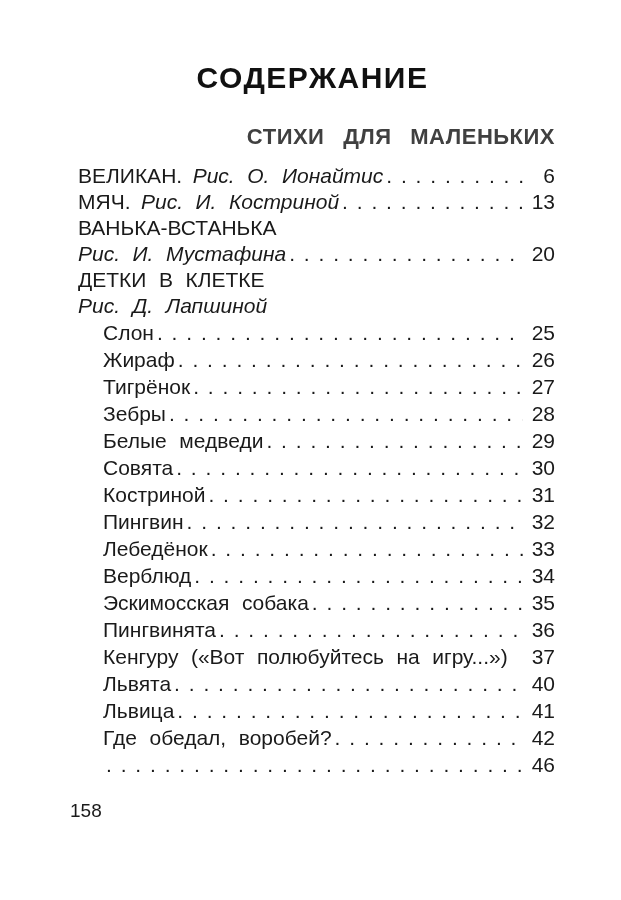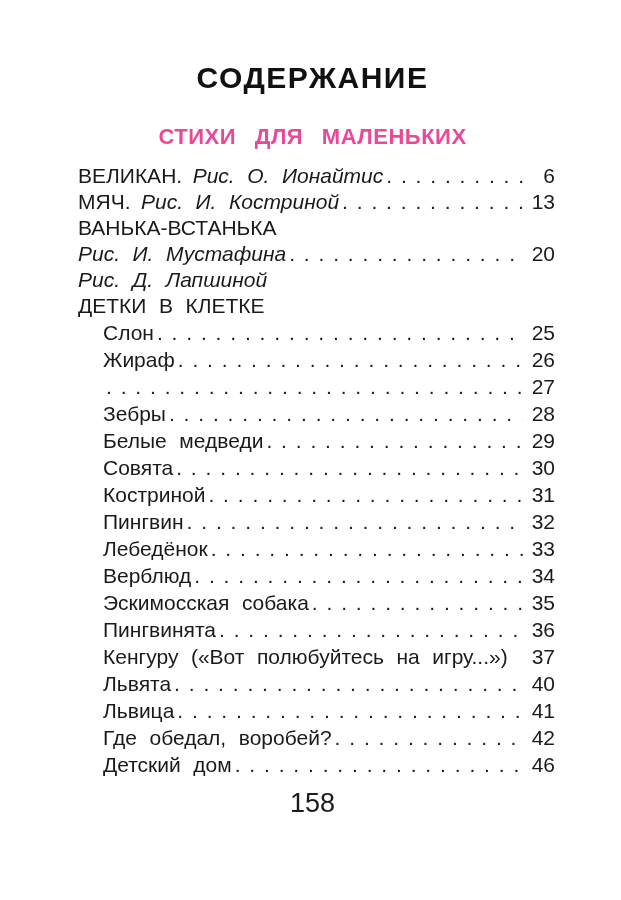--- a/index.html
+++ b/index.html
@@ -68,32 +68,31 @@
     content: ". . . . . . . . . . . . . . . . . . . . . . . . . . . . . . . . . . . . . . . . . . . . . . . . . . . . . . . . . . . .";
     letter-spacing: 1.5px;
     white-space: nowrap;
   }
   .dots.no-dots::after { content: ""; }
   .pg {
     flex: 0 0 auto;
     text-align: right;
   }
   .folio {
-    margin-top: 10px;
-    text-align: center;
-    font-size: 27px;
+    margin-top: 18px;
+    font-size: 19px;
     line-height: 30px;
   }
 </style>
 </head>
 <body style="color: rgb(26, 26, 26);">
 
 <div class="page">
   <h1 class="page-title">СОДЕРЖАНИЕ</h1>
-  <h2 class="section-heading" style="color: #ec4899;">СТИХИ ДЛЯ МАЛЕНЬКИХ</h2>
+  <h2 class="section-heading" style="color: #404040; text-align: right;">СТИХИ ДЛЯ МАЛЕНЬКИХ</h2>
   <div class="toc">
   <div class="toc-row head">
     <span class="t-plain">ВЕЛИКАН.</span>
     <span class="t-italic">Рис. О. Ионайтис</span>
     <span class="dots"></span>
     <span class="pg">6</span>
   </div>
 
   <div class="toc-row head">
     <span class="t-plain">МЯЧ.</span>
@@ -108,45 +107,46 @@
   </div>
 
   <div class="toc-row head">
 
     <span class="t-italic">Рис. И. Мустафина</span>
     <span class="dots"></span>
     <span class="pg">20</span>
   </div>
 
   <div class="toc-row head">
+    <span class="t-plain">ДЕТКИ В КЛЕТКЕ</span>
+
+  </div>
+
+  <div class="toc-row head">
 
     <span class="t-italic">Рис. Д. Лапшиной</span>
 
   </div>
 
-  <div class="toc-row head">
-    <span class="t-plain">ДЕТКИ В КЛЕТКЕ</span>
-
-  </div>
-
   <div class="toc-row sub indent">
     <span class="t-plain">Слон</span>
 
     <span class="dots"></span>
     <span class="pg">25</span>
   </div>
 
   <div class="toc-row sub indent">
     <span class="t-plain">Жираф</span>
 
     <span class="dots"></span>
     <span class="pg">26</span>
   </div>
 
   <div class="toc-row sub indent">
+    <span class="t-plain">Тигрёнок</span>
 
     <span class="dots"></span>
     <span class="pg">27</span>
   </div>
 
   <div class="toc-row sub indent">
     <span class="t-plain">Зебры</span>
 
     <span class="dots"></span>
     <span class="pg">28</span>
@@ -231,20 +231,19 @@
   </div>
 
   <div class="toc-row sub indent">
     <span class="t-plain">Где обедал, воробей?</span>
 
     <span class="dots"></span>
     <span class="pg">42</span>
   </div>
 
   <div class="toc-row sub indent">
-    <span class="t-plain">Детский дом</span>
 
     <span class="dots"></span>
     <span class="pg">46</span>
   </div>
 </div>
   <div class="folio">158</div>
 </div>
 
 </body></html>

